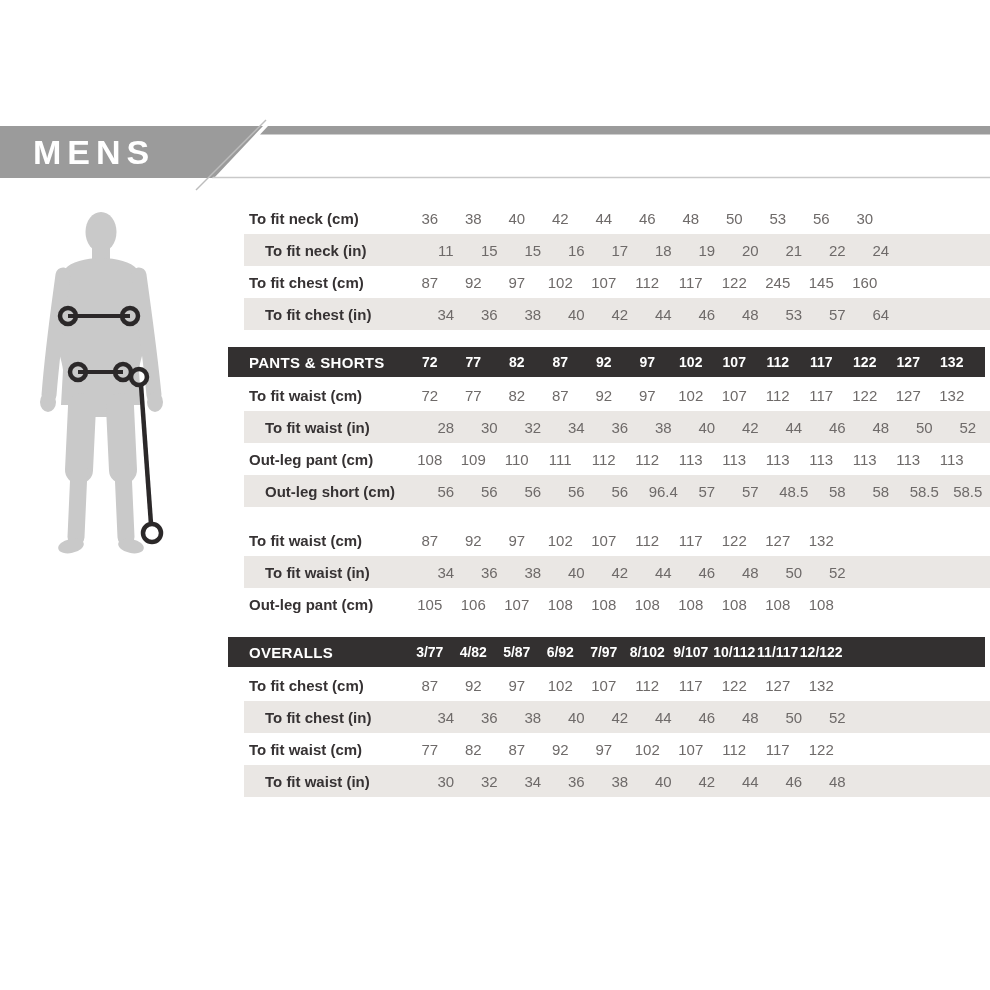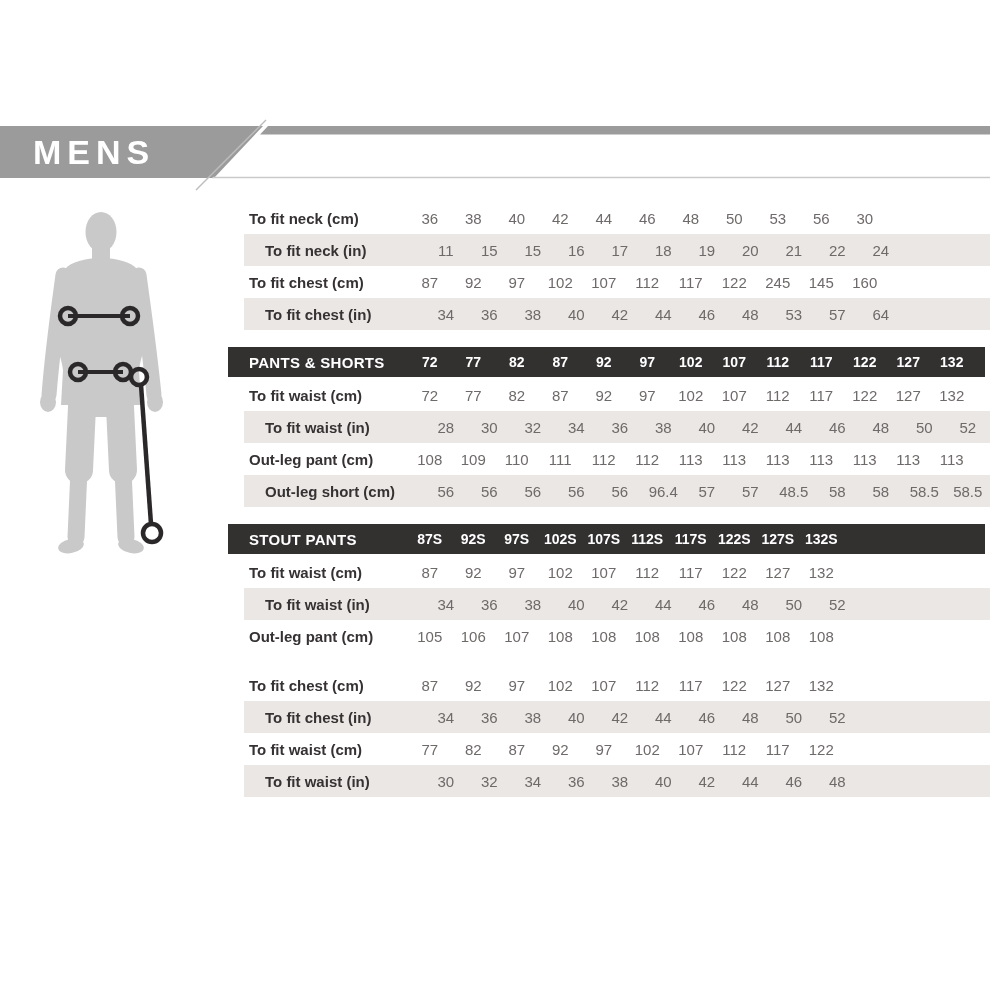--- a/index.html
+++ b/index.html
@@ -209,33 +209,20 @@
           <div class="tcell">57</div>
           <div class="tcell">57</div>
           <div class="tcell">48.5</div>
           <div class="tcell">58</div>
           <div class="tcell">58</div>
           <div class="tcell">58.5</div>
           <div class="tcell">58.5</div>
         </div>
       </div>
       <div class="sizing-table">
-        <div class="trow thead">
-          <div class="tlabel">STOUT PANTS</div>
-          <div class="tcell">87S</div>
-          <div class="tcell">92S</div>
-          <div class="tcell">97S</div>
-          <div class="tcell">102S</div>
-          <div class="tcell">107S</div>
-          <div class="tcell">112S</div>
-          <div class="tcell">117S</div>
-          <div class="tcell">122S</div>
-          <div class="tcell">127S</div>
-          <div class="tcell">132S</div>
-        </div>
         <div class="trow plain">
           <div class="tlabel">To fit waist (cm)</div>
           <div class="tcell">87</div>
           <div class="tcell">92</div>
           <div class="tcell">97</div>
           <div class="tcell">102</div>
           <div class="tcell">107</div>
           <div class="tcell">112</div>
           <div class="tcell">117</div>
           <div class="tcell">122</div>
@@ -263,20 +250,33 @@
           <div class="tcell">108</div>
           <div class="tcell">108</div>
           <div class="tcell">108</div>
           <div class="tcell">108</div>
           <div class="tcell">108</div>
           <div class="tcell">108</div>
           <div class="tcell">108</div>
         </div>
       </div>
       <div class="sizing-table">
+        <div class="trow thead">
+          <div class="tlabel">OVERALLS</div>
+          <div class="tcell">3/77</div>
+          <div class="tcell">4/82</div>
+          <div class="tcell">5/87</div>
+          <div class="tcell">6/92</div>
+          <div class="tcell">7/97</div>
+          <div class="tcell">8/102</div>
+          <div class="tcell">9/107</div>
+          <div class="tcell">10/112</div>
+          <div class="tcell">11/117</div>
+          <div class="tcell">12/122</div>
+        </div>
         <div class="trow plain">
           <div class="tlabel">To fit chest (cm)</div>
           <div class="tcell">87</div>
           <div class="tcell">92</div>
           <div class="tcell">97</div>
           <div class="tcell">102</div>
           <div class="tcell">107</div>
           <div class="tcell">112</div>
           <div class="tcell">117</div>
           <div class="tcell">122</div>

